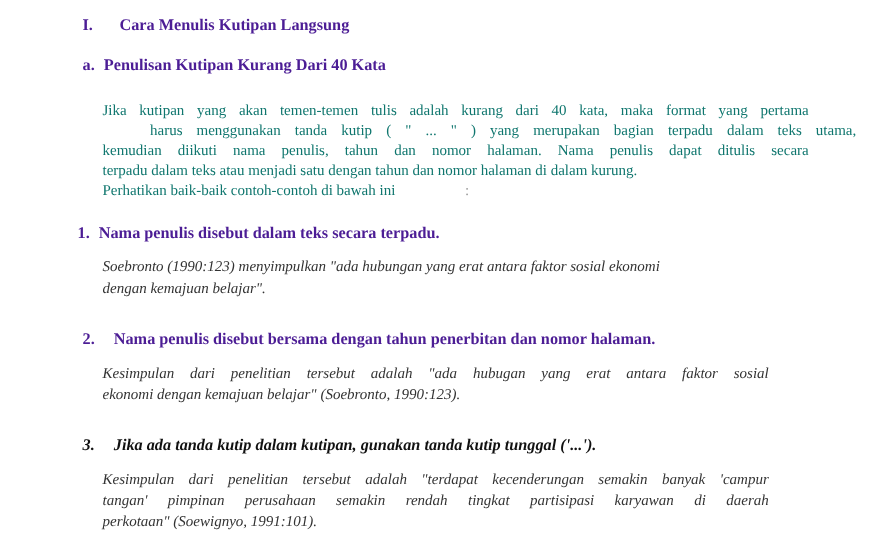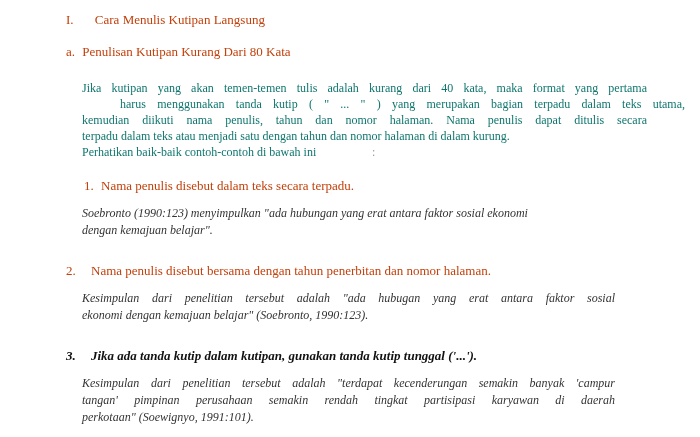--- a/index.html
+++ b/index.html
@@ -1,48 +1,48 @@
 <!DOCTYPE html>
 <html><head>
   <meta charset="utf-8">
   <style>
     html, body { margin: 0; padding: 0; background: #ffffff; }
     body { width: 700px; height: 437px; position: relative; overflow: hidden;
            font-family: "Liberation Serif", "DejaVu Serif", serif; color: #1a1a1a; }
     .line { position: absolute; white-space: nowrap; line-height: 1; }
-    .h { font-weight: normal; font-size: 13px; color: #c2410c; }
+    .h { font-weight: bold; font-size: 13px; color: #4c1d95; }
     .p { font-size: 12px; color: #0f766e; }
     .it { font-style: italic; font-size: 12px; color: #333; }
     .hi { font-style: italic; font-weight: bold; font-size: 13px; color: #111; }
     .justify { text-align: justify; text-align-last: justify; }
   </style>
 </head>
 <body>
 
 <div class="line h" style="left:66px; top:13px;">
   <span>I.</span>
   <span style="margin-left:18px;">Cara Menulis Kutipan Langsung</span>
 </div>
 
 <div class="line h" style="left:66px; top:45px;">
   <span>a.</span>
-  <span style="margin-left:4px;">Penulisan Kutipan Kurang Dari 80 Kata</span>
+  <span style="margin-left:4px;">Penulisan Kutipan Kurang Dari 40 Kata</span>
 </div>
 
 <div>
   <div class="line p justify" style="left:82px; top:82px; width:565px;">Jika kutipan yang akan temen-temen tulis adalah kurang dari 40 kata, maka format yang pertama</div>
   <div class="line p justify" style="left:82px; top:98px; width:565px;margin-left:38px;">harus menggunakan tanda kutip ( " ... " ) yang merupakan bagian terpadu dalam teks utama,</div>
   <div class="line p justify" style="left:82px; top:114px; width:565px;">kemudian diikuti nama penulis, tahun dan nomor halaman. Nama penulis dapat ditulis secara</div>
   <div class="line p" style="left:82px; top:130px;">terpadu dalam teks atau menjadi satu dengan tahun dan nomor halaman di dalam kurung.</div>
   <div class="line p" style="left:82px; top:146px;">Perhatikan baik-baik contoh-contoh di bawah ini</div>
   <div class="line p" style="left:372px; top:146px; color:#999;">:</div>
 </div>
 
 <div>
-  <div class="line h" style="left:84px; top:179px;">
+  <div class="line h" style="left:62px; top:179px;">
     <span>1.</span>
     <span style="margin-left:4px;">Nama penulis disebut dalam teks secara terpadu.</span>
   </div>
   <div class="line it" style="left:82px; top:207px;">Soebronto (1990:123) menyimpulkan "ada hubungan yang erat antara faktor sosial ekonomi</div>
   <div class="line it" style="left:82px; top:224px;">dengan kemajuan belajar".</div>
 </div>
 
 <div>
   <div class="line h" style="left:66px; top:264px;">
     <span>2.</span>

